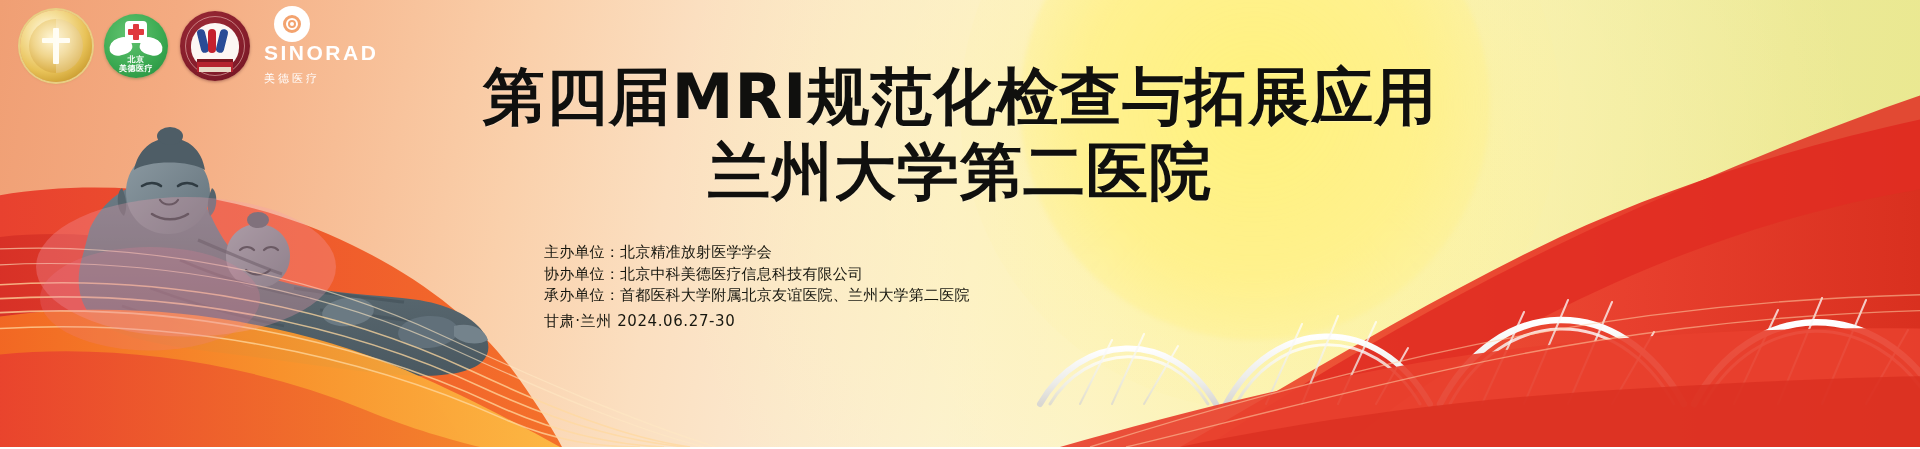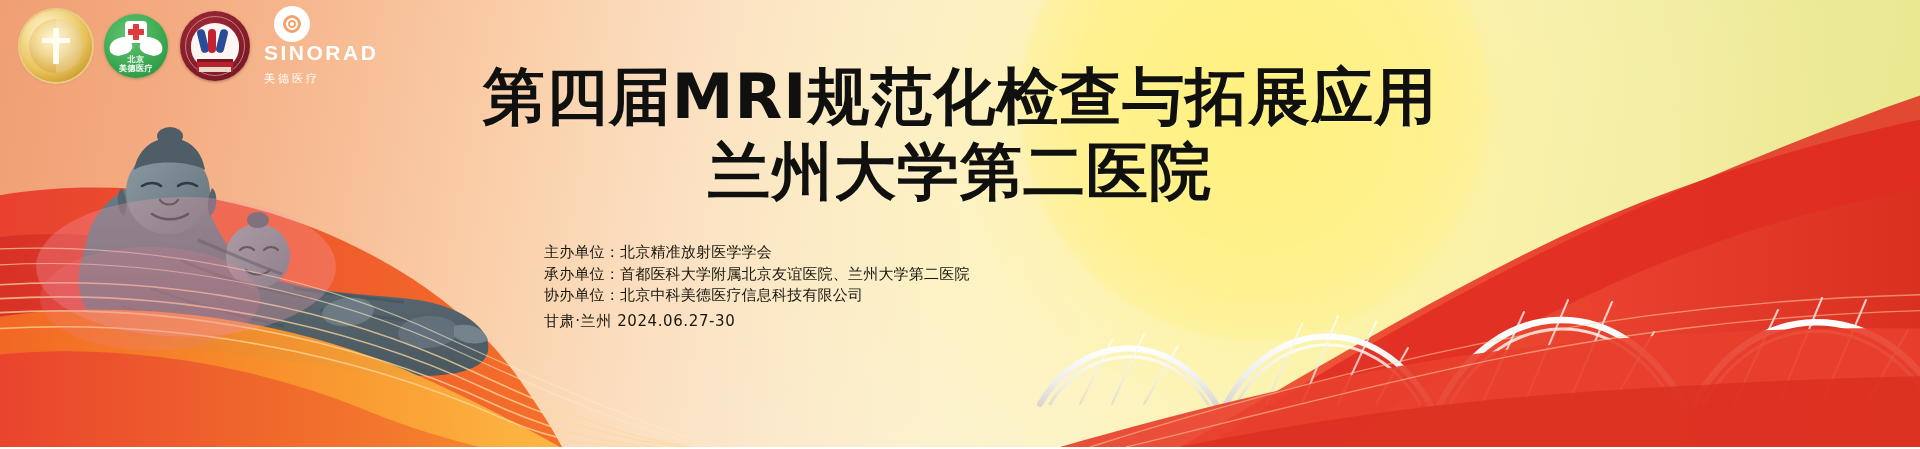--- a/index.html
+++ b/index.html
@@ -375,18 +375,18 @@
 
   </div>
 
   <div class="titles">
     <div class="title1">第四届MRI规范化检查与拓展应用</div>
     <div class="title2">兰州大学第二医院</div>
   </div>
 
   <div class="orgs">
     <div class="row">主办单位：北京精准放射医学学会</div>
+    <div class="row">协办单位：北京中科美德医疗信息科技有限公司</div>
     <div class="row">承办单位：首都医科大学附属北京友谊医院、兰州大学第二医院</div>
-    <div class="row">协办单位：北京中科美德医疗信息科技有限公司</div>
     <div class="row loc">甘肃·兰州  2024.06.27-30</div>
   </div>
 
 </div>
 
 </body></html>

